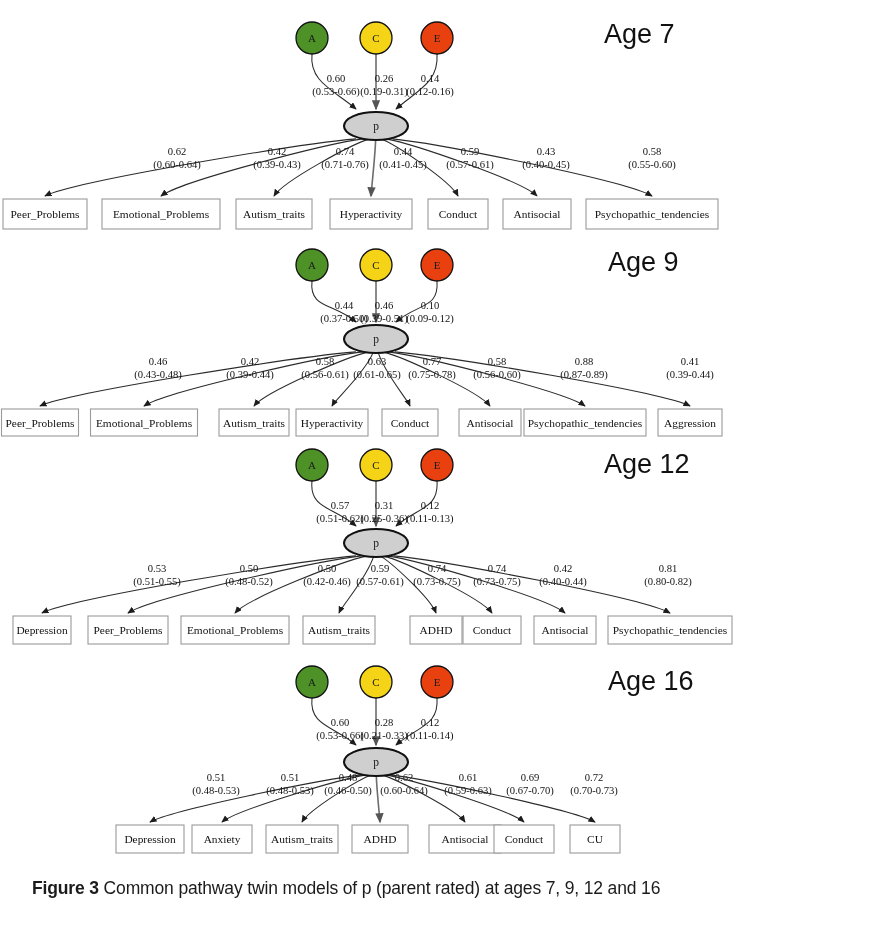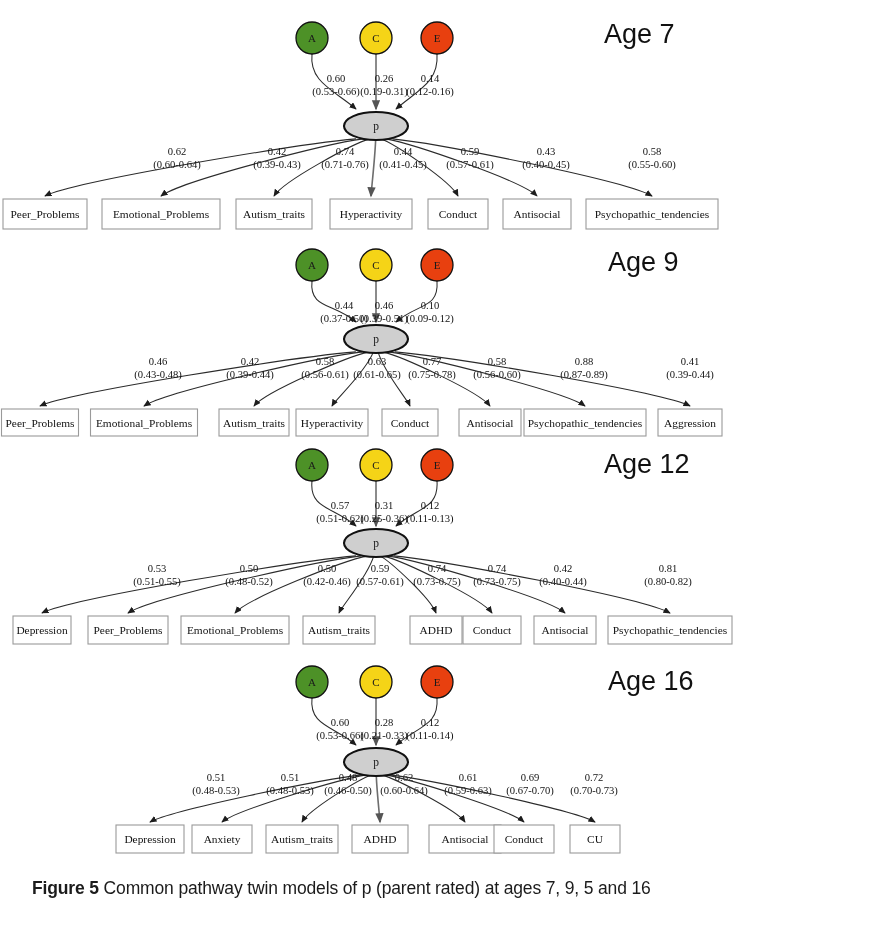--- a/index.html
+++ b/index.html
@@ -348,15 +348,15 @@
         <circle cx="437" cy="32" r="16" fill="#e8400f" class="node-circle"></circle>
         <text x="437" y="36" class="node-letter">E</text>
         <ellipse cx="376" cy="112" rx="32" ry="14" class="p-ellipse"></ellipse>
         <text x="376" y="116" class="p-letter">p</text>
         <text x="608" y="40" class="age-label">Age 16</text>
       </svg>
     </div>
   </div>
 
 <div class="caption">
-  <b>Figure 5</b>
-  <span>Common pathway twin models of p (parent rated) at ages 7, 9, 5 and 16</span>
+  <b>Figure 3</b>
+  <span>Common pathway twin models of p (parent rated) at ages 7, 9, 12 and 16</span>
 </div>
 
 </body></html>

